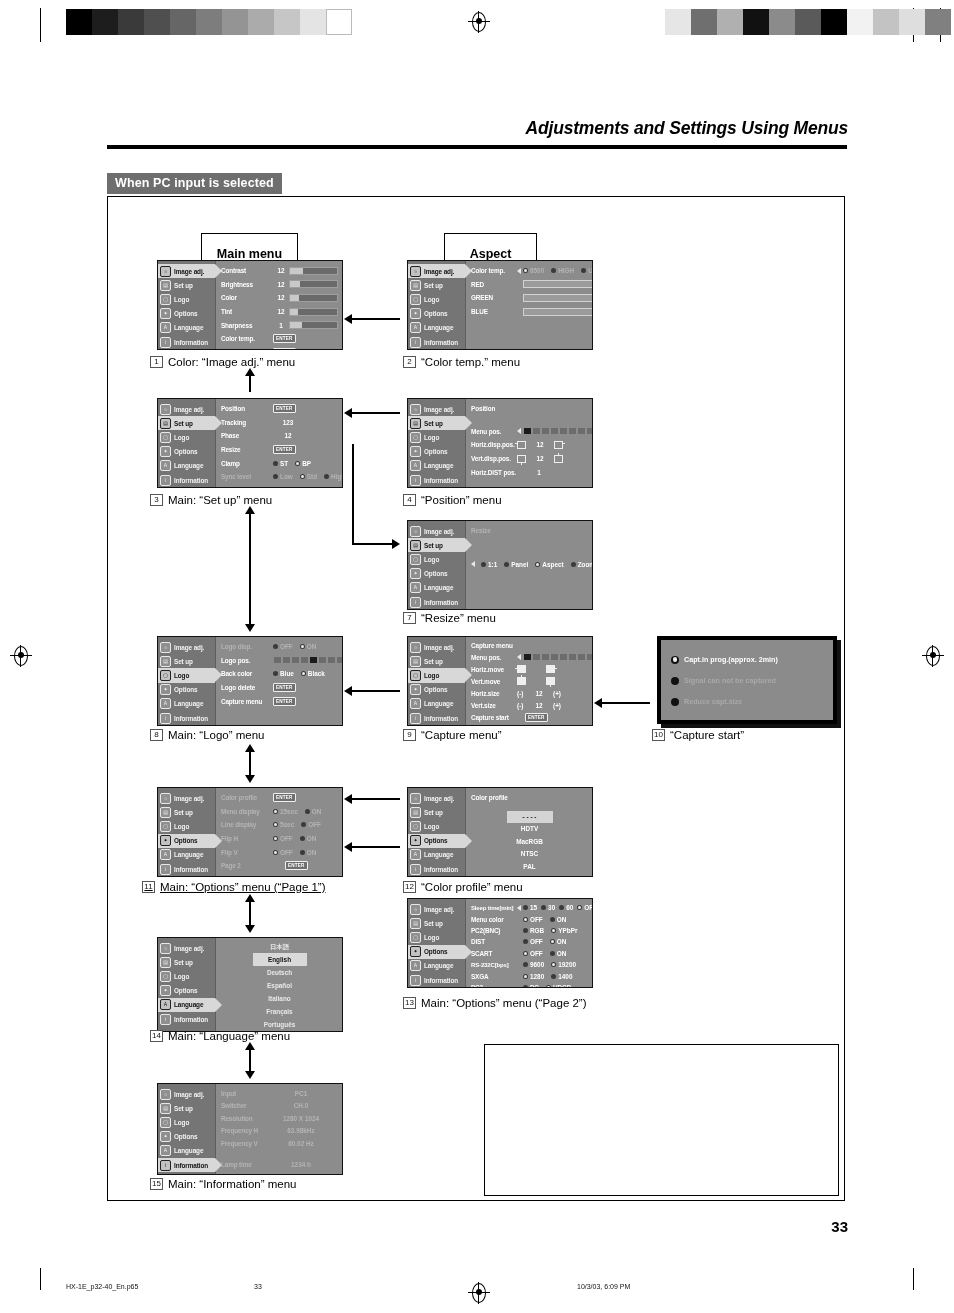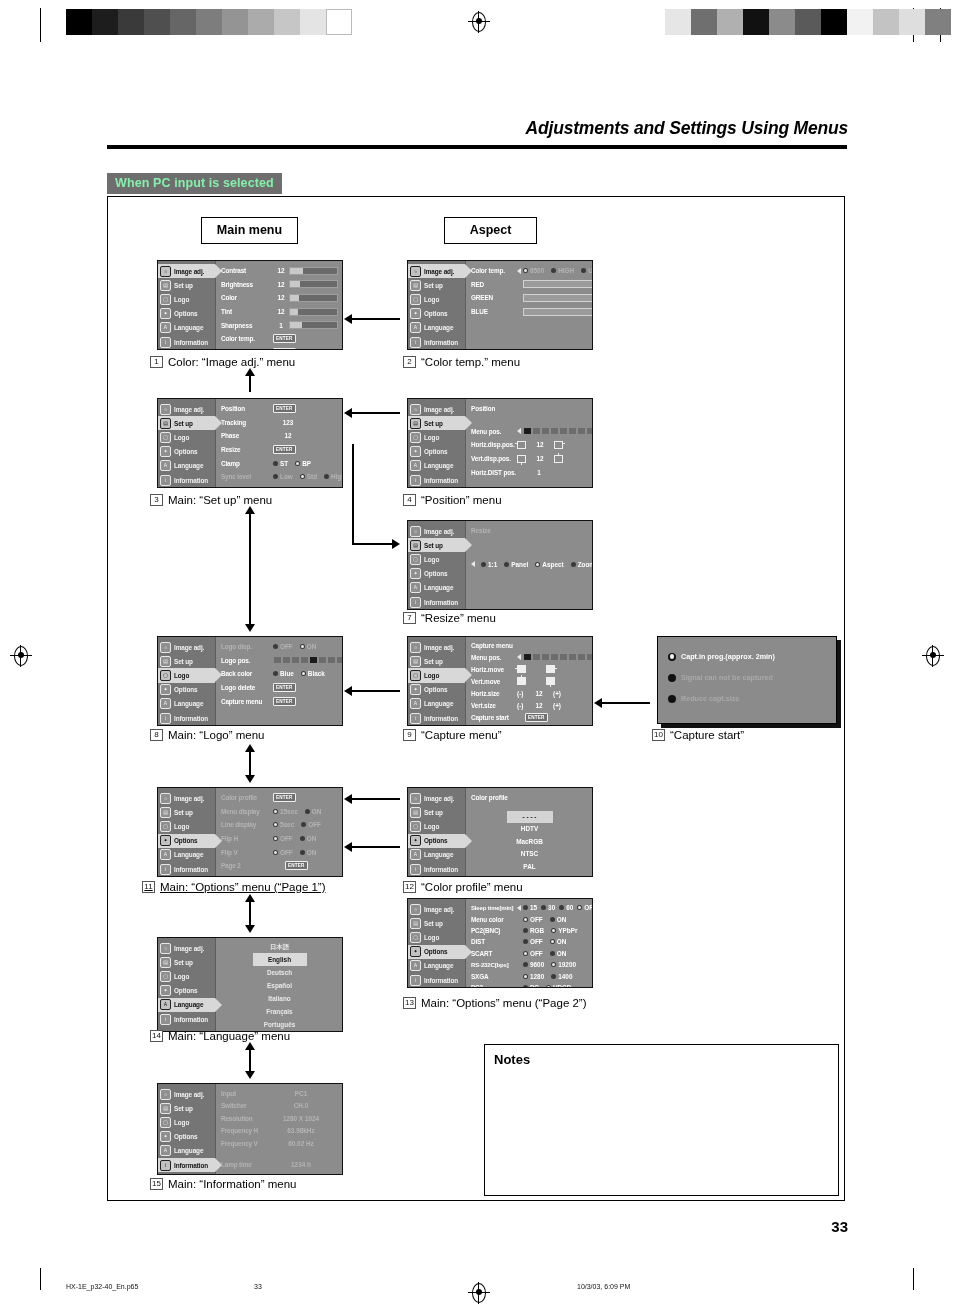--- a/index.html
+++ b/index.html
@@ -24,32 +24,32 @@
   .reg b{position:absolute;left:8px;top:7px;width:6px;height:6px;
     background:#000;border-radius:50%;}
 
   
   .pg-title{
     position:absolute;right:106px;top:118px;font-size:17.5px;font-style:italic;
     font-weight:bold;letter-spacing:-.2px;white-space:nowrap;
   }
   .rule{position:absolute;left:107px;top:145px;width:740px;height:4px;background:#000;}
   .sec-tag{
-    position:absolute;left:107px;top:173px;background:#6e6e6e;color:#86efac;
+    position:absolute;left:107px;top:173px;background:#6e6e6e;color:#ffffff;
     font-size:12.5px;font-weight:bold;padding:3px 8px 4px 8px;letter-spacing:.1px;
   }
   .panel{
     position:absolute;left:107px;top:196px;width:738px;height:1005px;
     border:1.5px solid #000;background:#fff;box-sizing:border-box;
   }
 
   .colhead{
     position:absolute;border:1.5px solid #000;background:#fff;
     font-size:12.5px;font-weight:bold;text-align:center;
-    padding:5px 0 6px 0;box-sizing:border-box;
+    padding:13px 0 6px 0;box-sizing:border-box;margin-top:16px;
   }
 
   
   .osd{
     position:absolute;background:#8c8c8c;border:1px solid #111;
     box-sizing:border-box;display:flex;overflow:hidden;
     font-size:6.4px;color:#fff;
   }
   .osd .side{
     width:58px;flex:0 0 58px;background:#757575;padding:3px 0 0 0;
@@ -107,21 +107,21 @@
   .boxicon.d:after{content:"";position:absolute;left:2.5px;bottom:-3px;width:1px;height:3px;background:#efefef;}
   .boxicon.fill{background:#efefef;}
   .title-line{font-weight:bold;letter-spacing:-.1px;}
   .lang{ text-align:center;font-weight:bold;height:13px;line-height:13px;color:#e9e9e9;}
   .lang.sel{background:#d9d9d9;color:#111;width:54px;margin:0 auto;}
   .cp-item{text-align:center;font-weight:bold;height:12.6px;line-height:12.6px;}
   .cp-item.sel{background:#d4d4d4;color:#1a1a1a;width:46px;margin:0 auto;}
 
   
   .popup{
-    position:absolute;background:#8b8b8b;border:1px solid #000000;box-sizing:border-box;
+    position:absolute;background:#8b8b8b;border:4px solid #000000;box-sizing:border-box;
     box-shadow:4px 4px 0 #111;
   }
   .popup .pr{display:flex;align-items:center;height:21px;padding-left:10px;font-size:7.2px;font-weight:bold;}
   .popup .pr .d{width:8px;height:8px;border-radius:50%;background:#111;margin-right:5px;flex:0 0 8px;position:relative;}
   .popup .pr.on .d:after{content:"";position:absolute;left:1.6px;top:1.6px;width:4.6px;height:4.6px;background:#f0f0f0;border-radius:50%;}
   .popup .pr.on{color:#fff;}
   .popup .pr.off{color:#a9a9a9;}
 
   
   .cap{position:absolute;font-size:11.5px;white-space:nowrap;display:flex;align-items:center;}
@@ -1148,21 +1148,20 @@
 <div class="cap" style="left:150px;top:1178px;">
   <span class="num">15</span>
   <span>Main: “Information” menu</span>
 </div>
 
 <div class="ln" style="left:249px;top:1048px;width:2px;height:25px;"></div>
 <div class="tri up" style="left:245px;top:1042px;"></div>
 <div class="tri down" style="left:245px;top:1071px;"></div>
 
 <div class="notes">
-  <h4>Notes</h4>
   <ul>
   </ul>
 </div>
 
 <div class="pageno">33</div>
 <div class="footline"></div>
 <div class="footline2"></div>
 <div class="foot" style="left:66px;top:1283px;">HX-1E_p32-40_En.p65</div>
 <div class="foot" style="left:254px;top:1283px;">33</div>
 <div class="foot" style="left:577px;top:1283px;">10/3/03, 6:09 PM</div>

